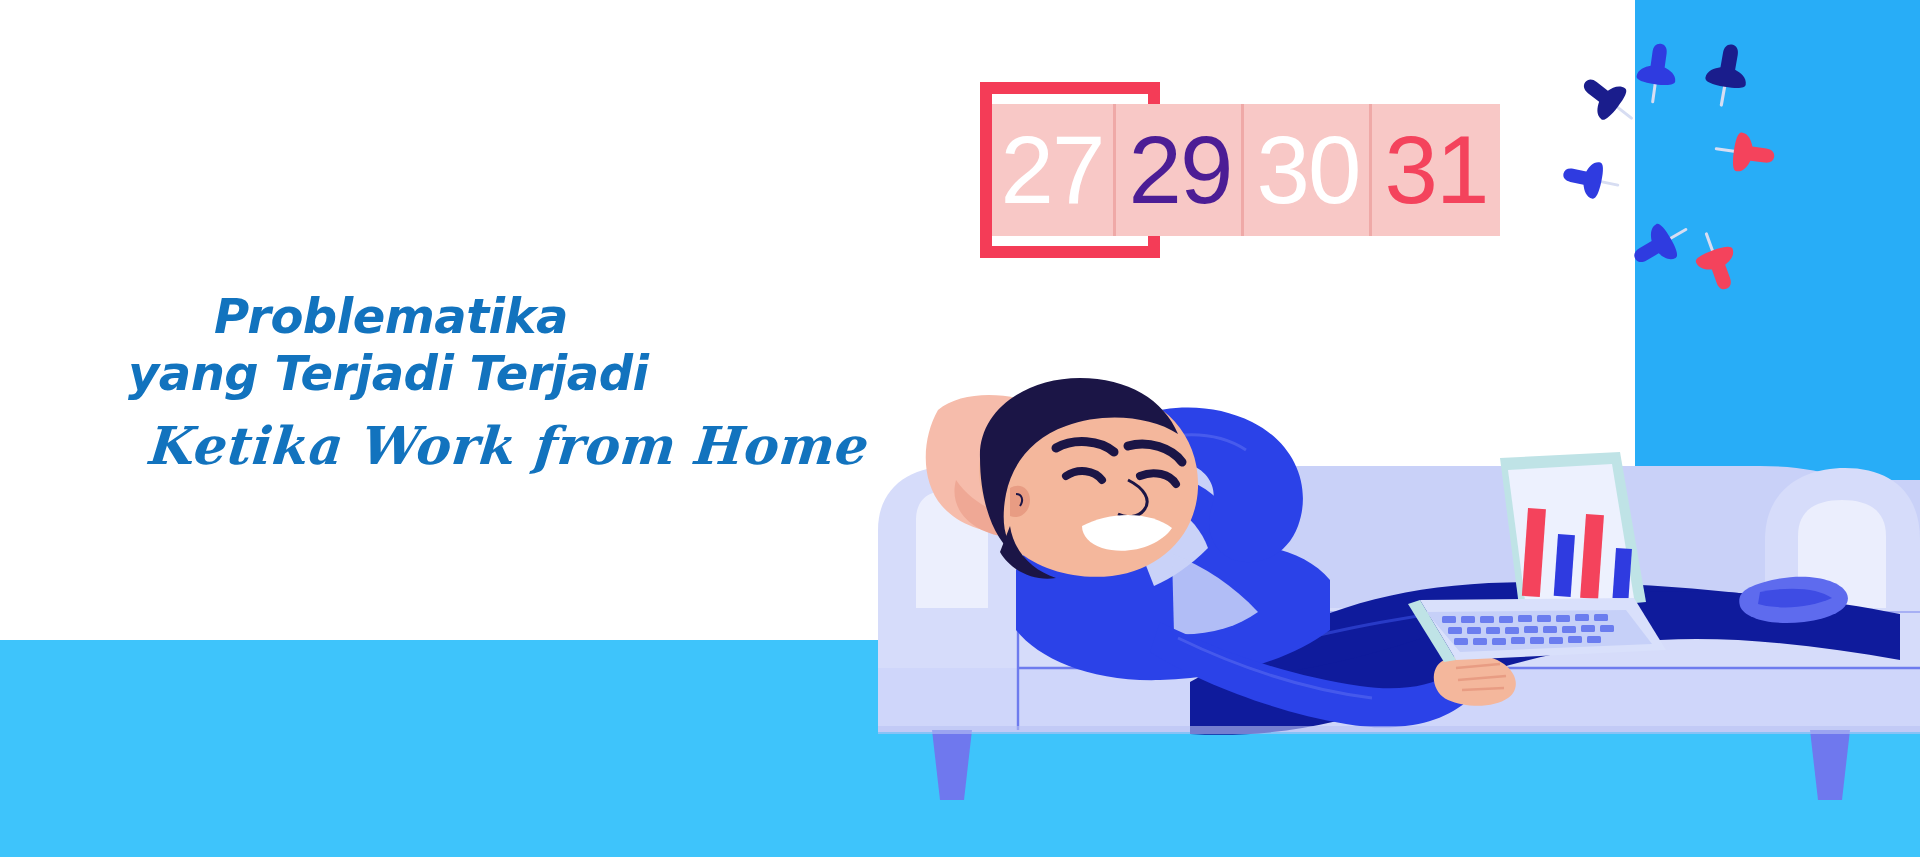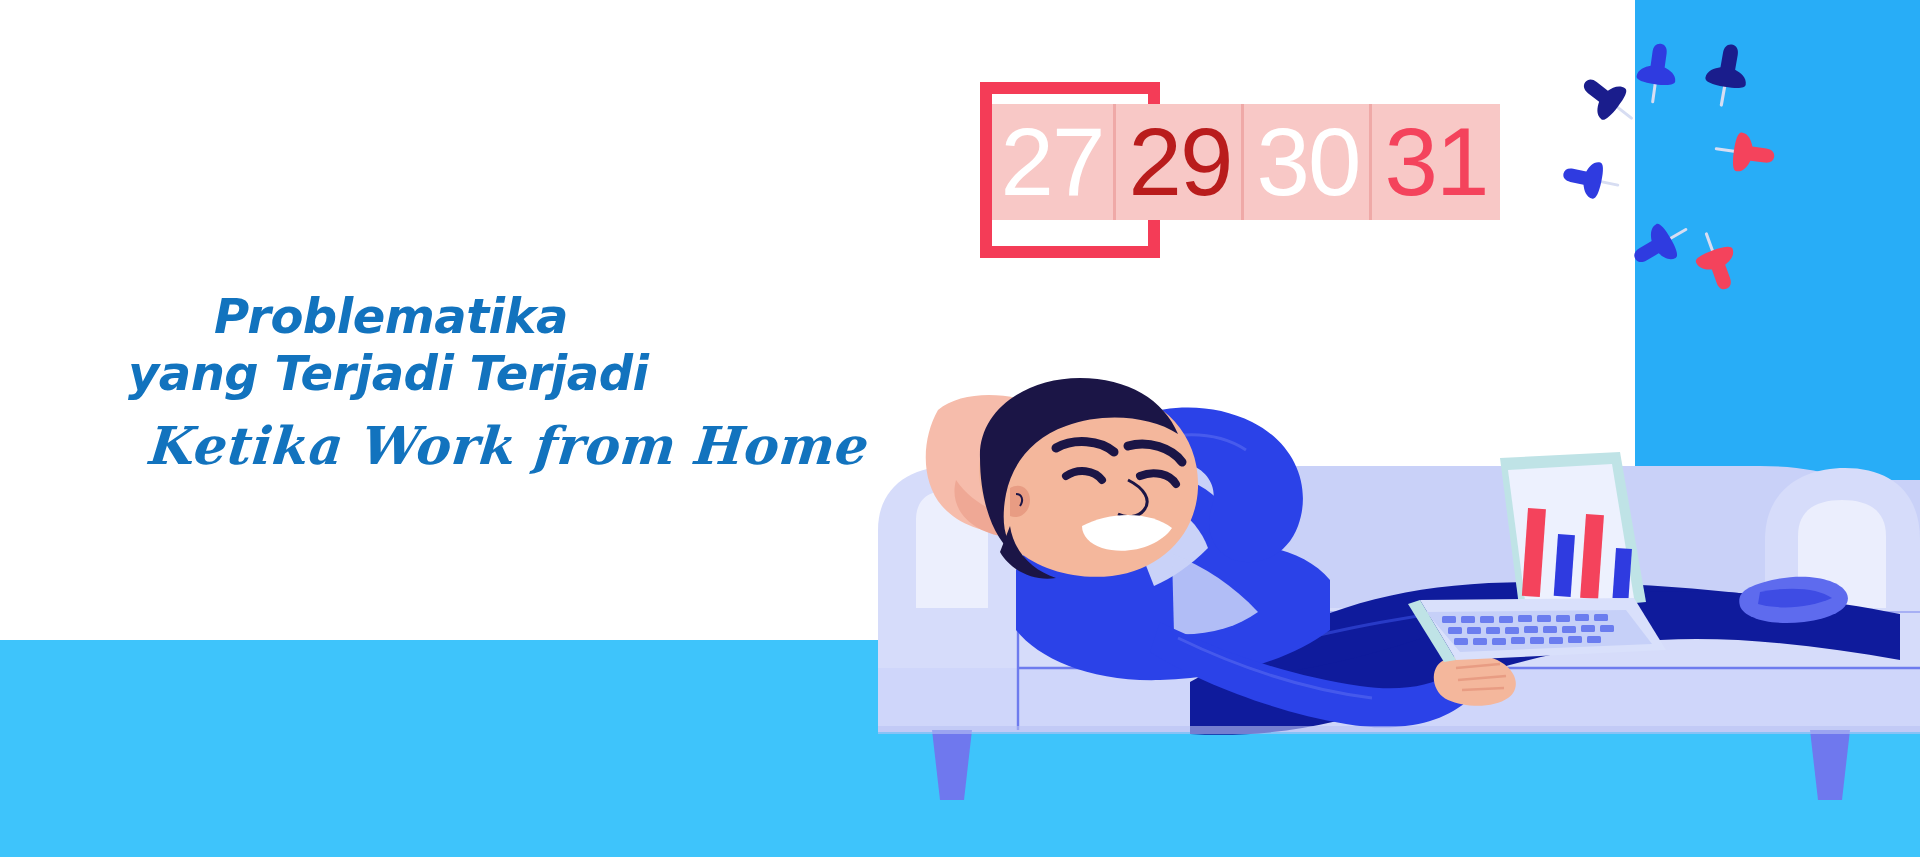--- a/index.html
+++ b/index.html
@@ -63,21 +63,21 @@
   .calendar{
     position:absolute;
     left:988px;
     top:104px;
     height:132px;
     display:flex;
     align-items:stretch;
   }
   .cal-cell{
     width:128px;
-    height:116px;
+    height:132px;
     position:relative;
     display:flex;
     align-items:center;
     justify-content:center;
     box-sizing:border-box;
   }
   .cal-cell .day{
     font-family:"Liberation Sans", sans-serif;
     font-weight:300;
     font-size:96px;
@@ -151,21 +151,21 @@
   <div class="calendar" id="calendarEl">
       <div class="cal-cell" style="background: rgb(248, 200, 198);">
         <span class="day" style="color: rgb(255, 255, 255);">27</span>
         <span class="cal-sep" style="background: rgb(239, 169, 167);"></span>
         <span class="cal-highlight" style="border-color: rgb(244, 60, 87);">
           <span class="bar top"></span>
           <span class="bar bot"></span>
         </span>
       </div>
       <div class="cal-cell" style="background: rgb(248, 200, 198);">
-        <span class="day" style="color: #b91c1c;">29</span>
+        <span class="day" style="color: #4c1d95;">29</span>
         <span class="cal-sep" style="background: rgb(239, 169, 167);"></span>
       </div>
       <div class="cal-cell" style="background: rgb(248, 200, 198);">
         <span class="day" style="color: rgb(255, 255, 255);">30</span>
         <span class="cal-sep" style="background: rgb(239, 169, 167);"></span>
       </div>
       <div class="cal-cell" style="background: rgb(248, 200, 198);">
         <span class="day" style="color: rgb(244, 67, 92);">31</span>
       </div>
     </div>

